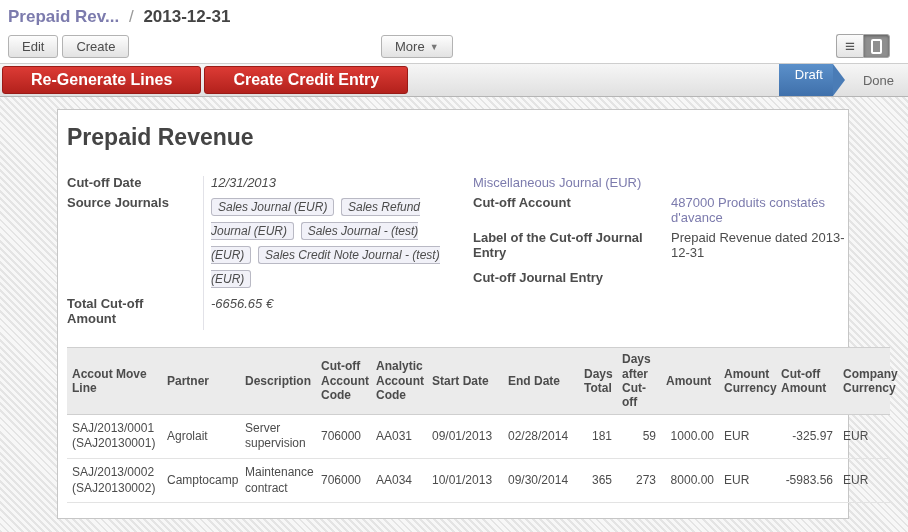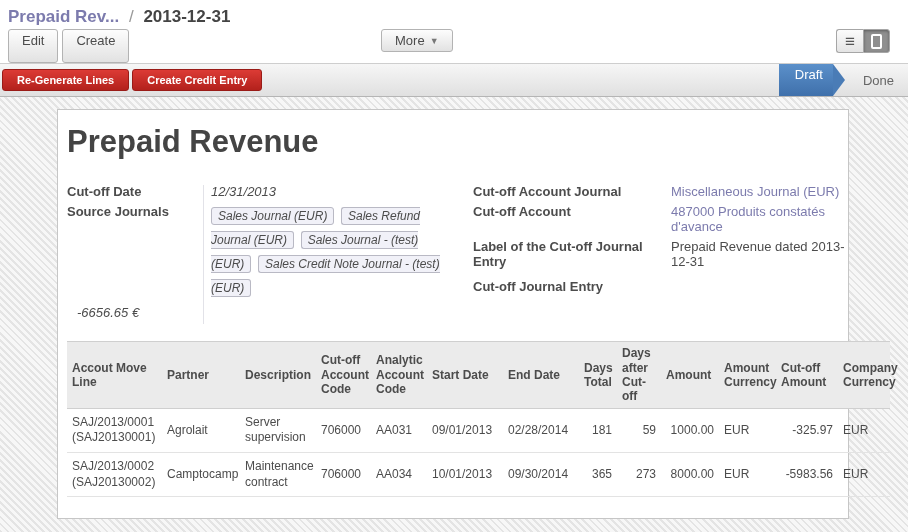--- a/index.html
+++ b/index.html
@@ -12,21 +12,21 @@
     color: #4c4c4c;
   }
 
   
   .topbar { background: #fff; padding: 5px 8px 0 8px; }
   .breadcrumb-row { height: 24px; line-height: 24px; font-size: 17px; font-weight: bold; white-space: nowrap; }
   .bc-parent { color: var(--accent-purple); cursor: pointer; }
   .bc-sep { color: #999; font-weight: normal; padding: 0 5px; }
   .bc-current { color: #444; }
 
-  .button-row { height: 34px; display: flex; position: relative; }
+  .button-row { height: 34px; display: flex; align-items: center; position: relative; }
   .btn {
     display: inline-block;
     padding: 3px 13px;
     font-size: 13px;
     color: #4c4c4c;
     background: linear-gradient(#fdfdfd, #e2e2e2);
     border: 1px solid #b3b3b3;
     border-radius: 3px;
     cursor: pointer;
     white-space: nowrap;
@@ -50,22 +50,22 @@
   
   .action-bar {
     height: 34px;
     background: linear-gradient(#f6f6f6, #e0e0e0);
     border-top: 1px solid #cecece;
     border-bottom: 1px solid #b5b5b5;
     display: flex; align-items: center;
   }
   .btn-red {
     margin-left: 2px;
-    padding: 4px 14px;
-    font-size: 11px; font-weight: bold; color: #fff;
+    padding: 4px 28px;
+    font-size: 16px; font-weight: bold; color: #fff;
     background: linear-gradient(var(--button-red-top), var(--button-red-bottom));
     border: 1px solid var(--button-red-border);
     border-radius: 3px;
     cursor: pointer;
     white-space: nowrap;
   }
   .btn-red + .btn-red { margin-left: 3px; }
 
   .statusbar { margin-left: auto; display: flex; align-items: stretch; height: 100%; }
   .state { display: flex; align-items: center; font-size: 13px; }
@@ -93,21 +93,21 @@
     background: repeating-linear-gradient(45deg, #e4e4e4 0px, #e4e4e4 2px, #f7f7f7 2px, #f7f7f7 5px);
   }
   .sheet {
     width: 792px; height: 410px;
     margin-left: 57px;
     background: #fff;
     border: 1px solid #c6c6c6;
     padding: 8px 9px;
     position: relative;
   }
-  .sheet-title { font-size: 31px; font-weight: bold; color: #444; margin: 6px 0 0 0; }
+  .sheet-title { font-size: 23px; font-weight: bold; color: #444; margin: 6px 0 0 0; }
 
   .fields { display: flex; margin-top: 24px; font-size: 13px; }
   .group-left { flex: 0 0 386px; position: relative; }
   .group-left::before {
     content: ""; position: absolute; left: 136px; top: 1px; bottom: 1px;
     width: 1px; background: #e2e2e8;
   }
   .group-right { flex: 1 1 auto; padding-left: 20px; }
   .frow { display: flex; margin-bottom: 5px; }
   .flabel { font-weight: bold; color: #4c4c4c; padding-right: 6px; }
@@ -210,27 +210,27 @@
         <div class="frow">
           <span class="flabel">Source Journals</span>
           <span class="fvalue tags-value">
             <span class="tag">Sales Journal (EUR)</span>
             <span class="tag">Sales Refund Journal (EUR)</span>
             <span class="tag">Sales Journal - (test) (EUR)</span>
             <span class="tag">Sales Credit Note Journal - (test) (EUR)</span>
           </span>
         </div>
         <div class="frow mt6">
+          <span class="flabel">Total Cut-off Amount</span>
           <span class="fvalue">-6656.65 €</span>
         </div>
       </div>
 
       <div class="group-right">
         <div class="frow">
-          <span class="flabel">Cut-off Account Journal</span>
           <span class="fvalue link">Miscellaneous Journal (EUR)</span>
         </div>
         <div class="frow">
           <span class="flabel">Cut-off Account</span>
           <span class="fvalue link">487000 Produits constatés d'avance</span>
         </div>
         <div class="frow mt6">
           <span class="flabel">Label of the Cut-off Journal Entry</span>
           <span class="fvalue">Prepaid Revenue dated 2013-12-31</span>
         </div>

